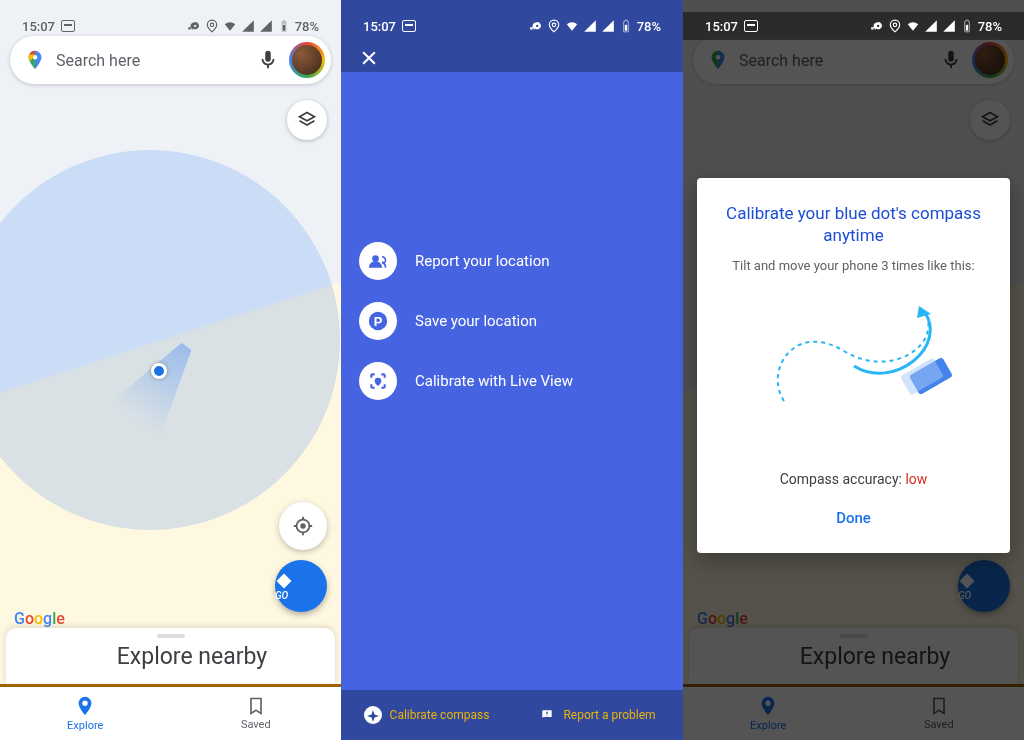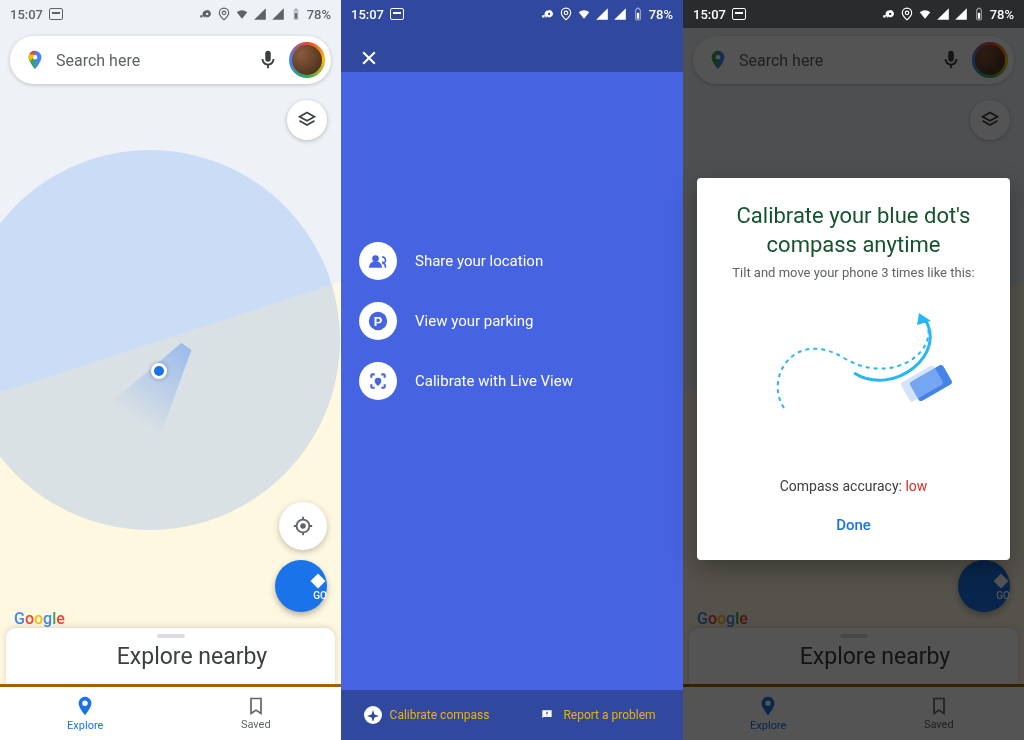--- a/index.html
+++ b/index.html
@@ -5,22 +5,22 @@
   * { box-sizing: border-box; margin: 0; padding: 0; }
   html, body { width: 1024px; height: 740px; font-family: Roboto, Arial, sans-serif; overflow: hidden; }
   body { display: flex; }
   .panel { position: relative; height: 740px; }
   .p1 { width: 341px; }
   .p2 { width: 342px; }
   .p3 { width: 341px; }
 
   
   .status-bar {
-    position: absolute; top: 0; left: 0; right: 0; height: 28px;
-    display: flex; align-items: center; padding: 0 10px;
+    position: absolute; top: 12px; left: 0; right: 0; height: 28px;
+    display: flex; align-items: center; padding: 0 22px;
     font-size: 13px; font-weight: 500;
     justify-content: space-between; z-index: 50;
   }
   .p1 .status-bar { color: #5f6368; }
   .p2 .status-bar { color: #fff; }
   .p3 .status-bar { color: #fff; background: rgba(0,0,0,0.45); }
   .status-left { display: flex; align-items: center; gap: 6px; }
   .status-right { display: flex; align-items: center; gap: 4px; }
   .sb-icon { width: 14px; height: 14px; }
   .sb-news { width:14px; height:12px; border:1.5px solid currentColor; border-radius:2px; position:relative;}
@@ -68,22 +68,22 @@
     box-shadow: 0 1px 4px rgba(0,0,0,0.25);
   }
   .locate-btn {
     position:absolute; bottom:190px; right:14px; width:48px; height:48px;
     background:#fff; border-radius:50%; display:flex; align-items:center; justify-content:center;
     box-shadow: 0 2px 6px rgba(0,0,0,0.25);
   }
   .go-btn {
     position:absolute; bottom:128px; right:14px; width:52px; height:52px;
     background:#1a73e8; border-radius:50%; color:#fff;
-    display:flex; flex-direction:column; align-items:flex-end; justify-content:center;
-    box-shadow: 0 3px 6px rgba(0,0,0,0.3); font-size:10px; font-weight:500;
+    display:flex; flex-direction:column; align-items:flex-start; justify-content:center;
+    box-shadow: 0 3px 6px rgba(0,0,0,0.3); font-size:10px; font-weight:500;font-style:italic;
   }
   .google-logo { position:absolute; bottom:112px; left:14px; font-size:16px; font-weight:500;}
   .g-b{color:#4285f4}.g-r{color:#ea4335}.g-y{color:#fbbc05}.g-g{color:#34a853}
   .explore-card {
     position:absolute; bottom:56px; left:6px; right:6px; height:56px;
     background:#fff; border-radius:10px 10px 0 0;
     display:flex; align-items:center; justify-content:center;
     box-shadow: 0 -1px 6px rgba(0,0,0,0.15);
     font-size:23px; color:#3c4043;padding-left:43px;
   }
@@ -119,21 +119,21 @@
   
   .p3 { background:#eef2f7; }
   .p3 .map-bg, .p3 .search-pill, .p3 .layers-btn, .p3 .google-logo,
   .p3 .explore-card, .p3 .bottom-nav, .p3 .go-btn { filter: brightness(0.6);}
   .p3-overlay { position:absolute; inset:0; background:rgba(0,0,0,0.45);}
   .dialog {
     position:absolute; top:178px; left:14px; right:14px; background:#fff;
     border-radius:4px; padding: 24px 18px 18px; text-align:center;
     box-shadow: 0 8px 24px rgba(0,0,0,0.3); z-index:60;
   }
-  .dialog-title { font-size:22px; color:#14532d; line-height:1.3; margin-bottom:6px;}
+  .dialog-title { font-size:17px; color:#1d4ed8; line-height:1.3; margin-bottom:12px;}
   .dialog-sub { font-size:13px; color:#5f6368; margin-bottom:18px;}
   .figure8 { width:200px; height:150px; margin: 10px auto 30px; position:relative;}
   .accuracy-row { font-size:14px; color:#3c4043; margin-bottom:14px;}
   .accuracy-val { color:#d93025; }
   .done-btn { color:#1a73e8; font-size:15px; font-weight:500; padding:8px;}
 
   svg { display:block; }
 </style>
 </head>
 <body>
@@ -276,30 +276,30 @@
 
   <div class="p2-menu">
     <div class="menu-item">
       <div class="menu-icon">
         <svg width="20" height="20" viewBox="0 0 24 24" fill="#4664e1">
             <circle cx="9" cy="9" r="4"></circle>
             <path d="M1 20a8 8 0 0116 0z"></path>
             <path d="M17 7a4 4 0 010 8M21 20a8 8 0 00-4-7" fill="none" stroke="#4664e1" stroke-width="2"></path>
           </svg>
       </div>
-      <span class="menu-label">Share your location</span>
+      <span class="menu-label">Report your location</span>
     </div>
     <div class="menu-item">
       <div class="menu-icon">
         <svg width="22" height="22" viewBox="0 0 24 24">
             <circle cx="12" cy="12" r="10" fill="#4664e1"></circle>
             <text x="12" y="17" text-anchor="middle" fill="#fff" font-size="14" font-weight="bold" font-family="Arial">P</text>
           </svg>
       </div>
-      <span class="menu-label">View your parking</span>
+      <span class="menu-label">Save your location</span>
     </div>
     <div class="menu-item">
       <div class="menu-icon">
         <svg width="20" height="20" viewBox="0 0 24 24" fill="none" stroke="#4664e1" stroke-width="2.5">
             <path d="M4 4h4M4 4v4M20 4h-4M20 4v4M4 20h4M4 20v-4M20 20h-4M20 20v-4"></path>
             <path d="M12 8a4 4 0 00-4 4c0 3 4 6 4 6s4-3 4-6a4 4 0 00-4-4z" fill="#4664e1" stroke="none"></path>
             <circle cx="12" cy="12" r="1.5" fill="#fff"></circle>
           </svg>
       </div>
       <span class="menu-label">Calibrate with Live View</span>

